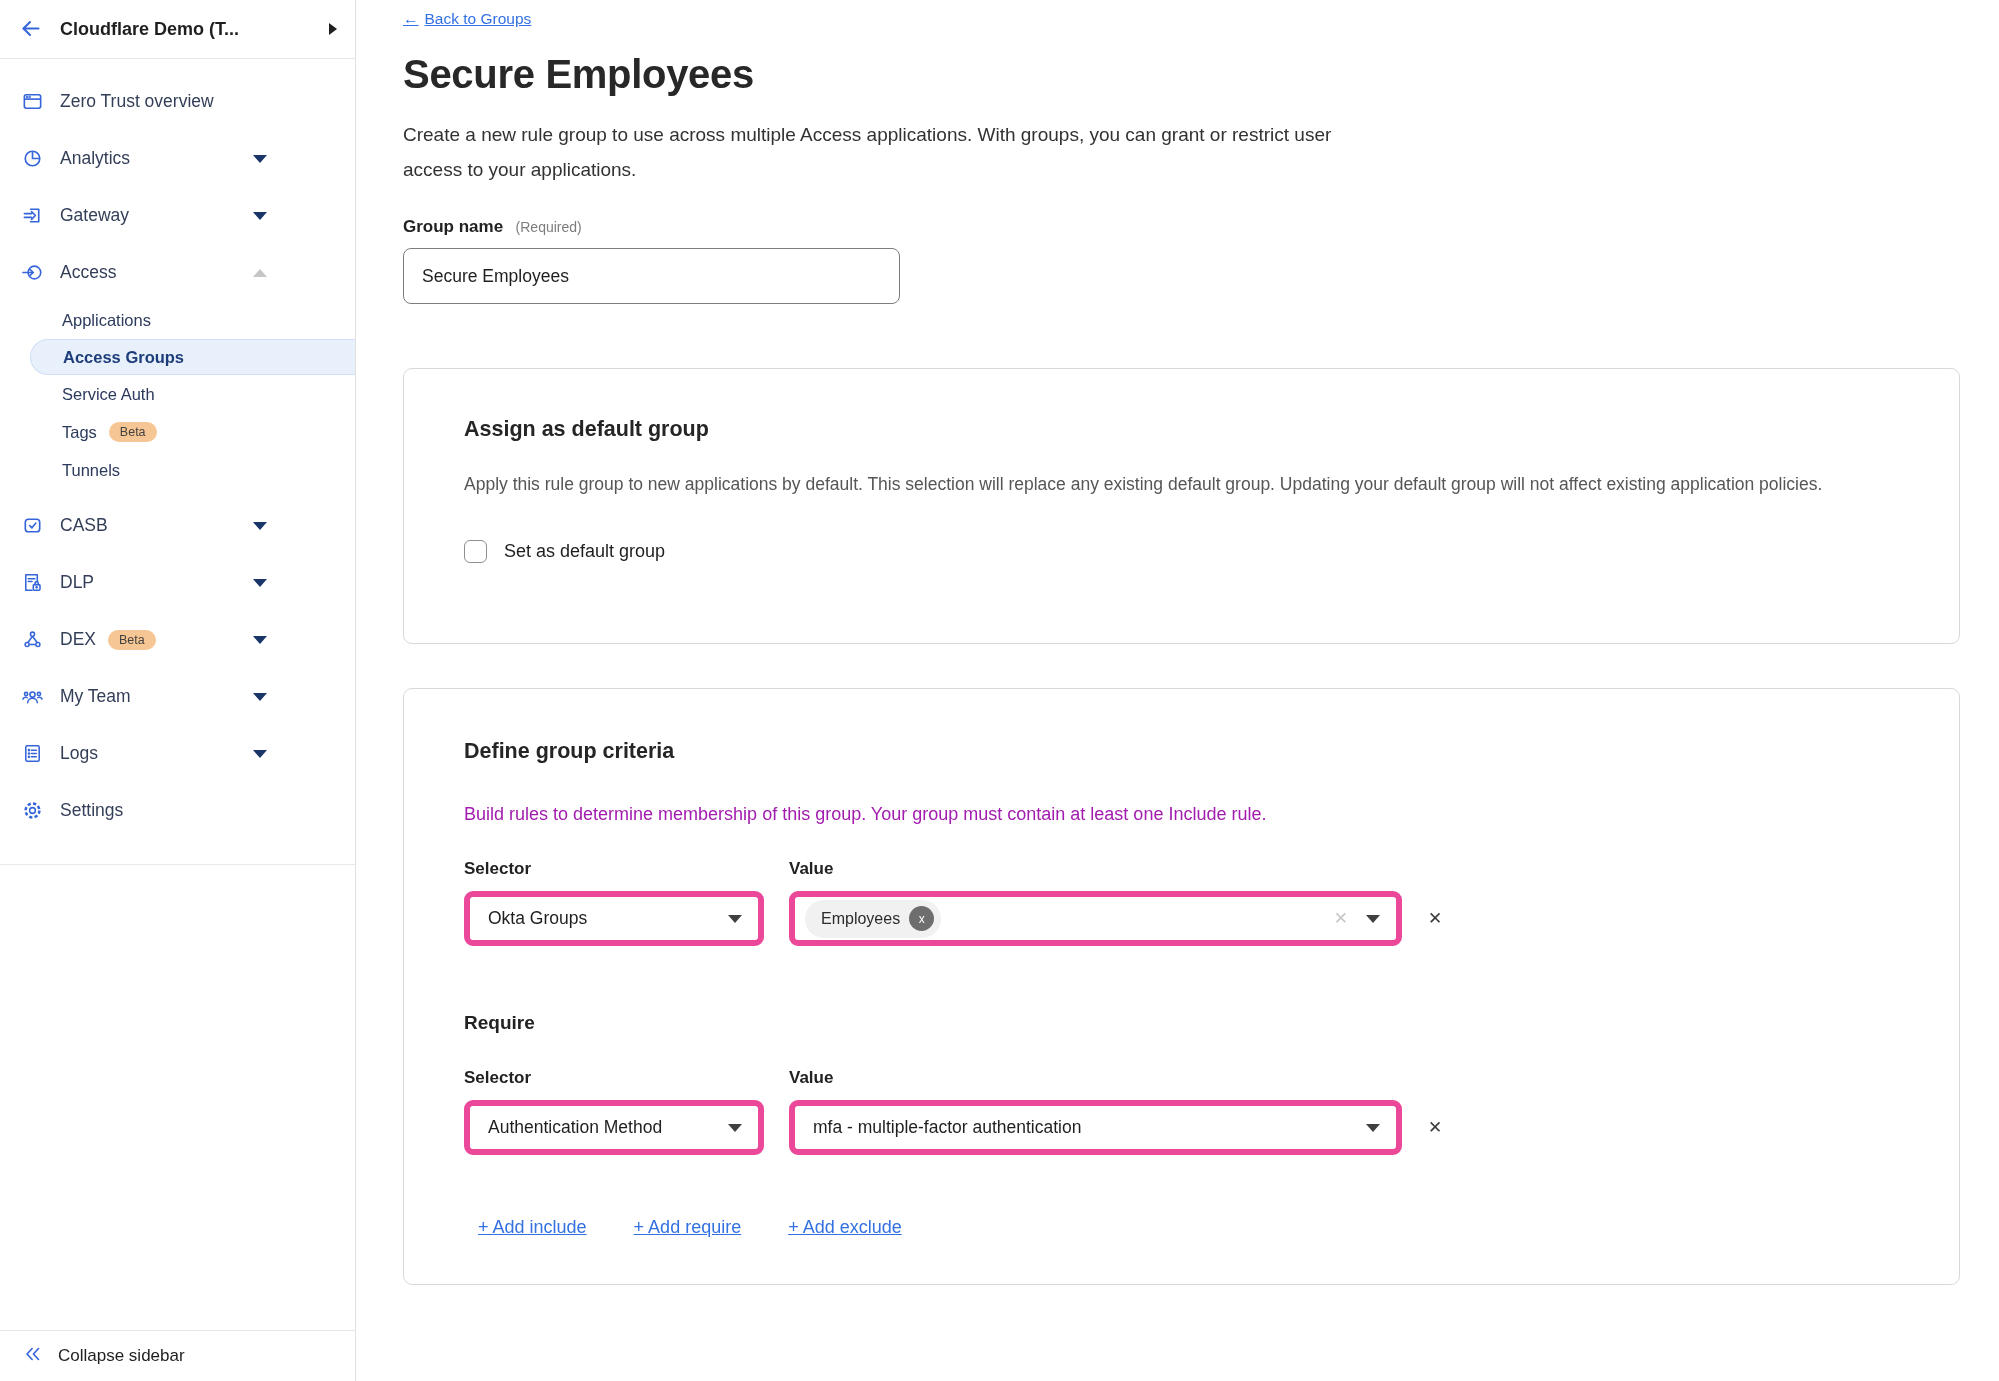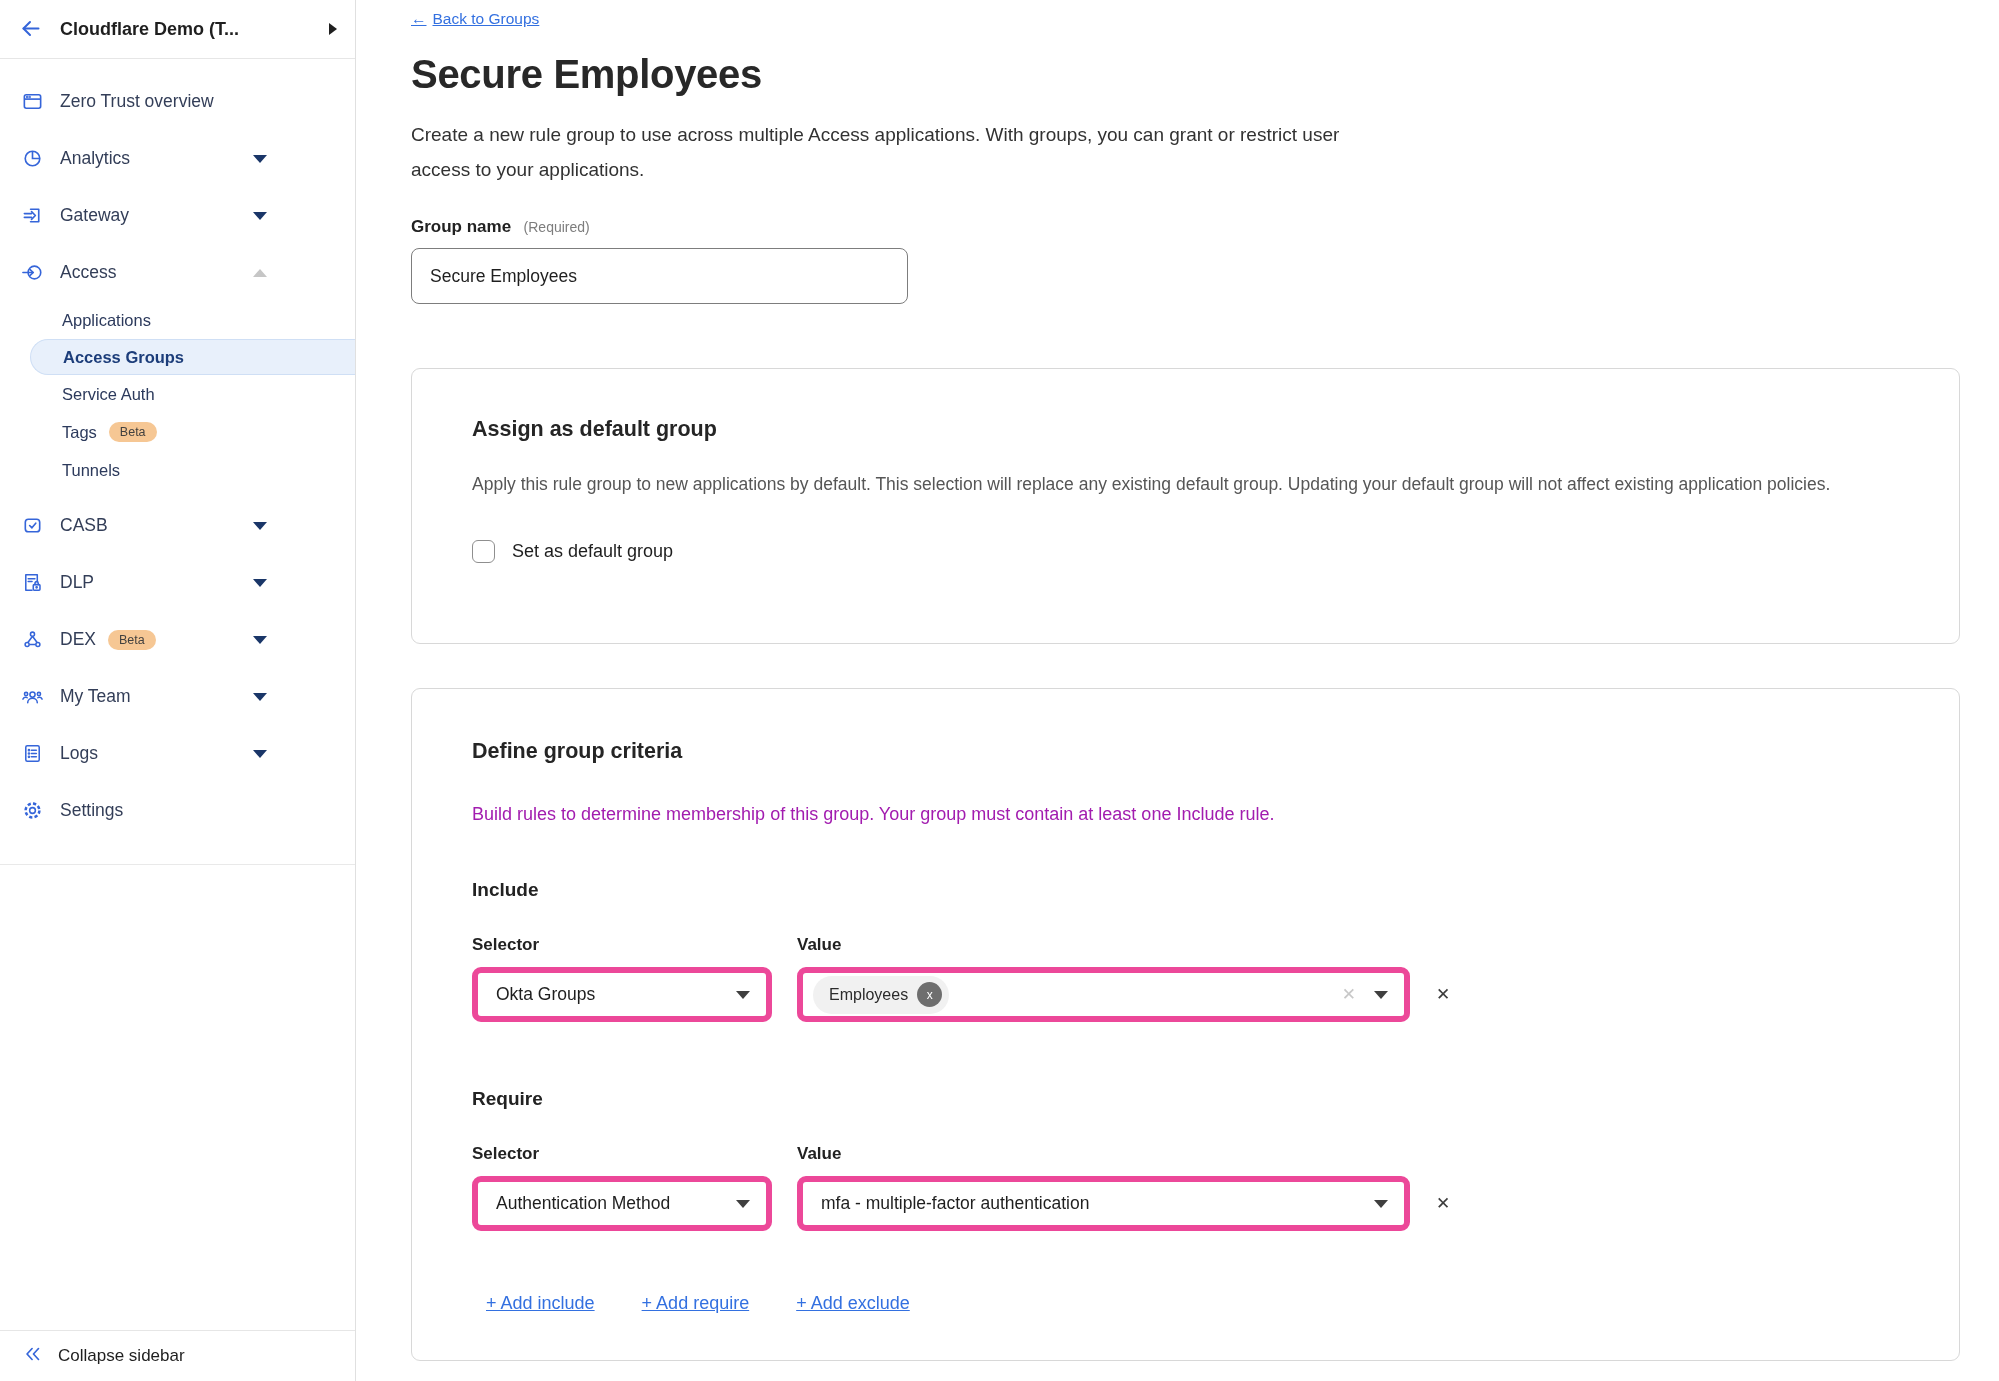--- a/index.html
+++ b/index.html
@@ -1,18 +1,18 @@
 <!DOCTYPE html>
 <html><head>
 <meta charset="utf-8">
 <style>
   * { margin:0; padding:0; box-sizing:border-box; }
   html,body { width:1999px; height:1381px; overflow:hidden; background:#fff;
     font-family:"Liberation Sans","DejaVu Sans",sans-serif; color:#2f2f2f; }
-  .app { display:flex; width:100%; height:100%;gap:8px; }
+  .app { display:flex; width:100%; height:100%; }
 
   
   .sidebar { position:relative; width:356px; min-width:356px; height:100%;
     background:#fff; border-right:1px solid #e0e0e0; }
   .sb-header { display:flex; align-items:center; height:58px; padding:0 18px 0 16px; }
   .sb-back { width:30px; height:30px; display:flex; align-items:center; justify-content:center; cursor:pointer; }
   .sb-title { flex:1; margin-left:14px; font-size:18px; font-weight:700; color:#1f1f1f; white-space:nowrap; overflow:hidden; }
   .tri-right { width:0; height:0; border-top:6px solid transparent; border-bottom:6px solid transparent; border-left:8px solid #1f1f1f; }
   .sb-divider { height:1px; background:#e6e6e6; }
   .nav { padding-top:14px; }
@@ -296,21 +296,20 @@
         <input type="checkbox" class="cb" style="">
         <label class="cb-label">Set as default group</label>
       </div>
     </section>
 
     
     <section class="card card-2">
       <h2 class="card-h">Define group criteria</h2>
       <p class="card-p2">Build rules to determine membership of this group. Your group must contain at least one Include rule.</p>
 
-      <h3 class="sect-h">Include</h3>
       <div class="sel-labels">
         <div class="sel-label" style="width:325px;">Selector</div>
         <div class="sel-label val">Value</div>
       </div>
       <div class="rule-row">
         <div class="dropdown dd-selector">
           <span>Okta Groups</span>
           <span class="dd-caret"></span>
         </div>
         <div class="dropdown dd-value multi-value">

